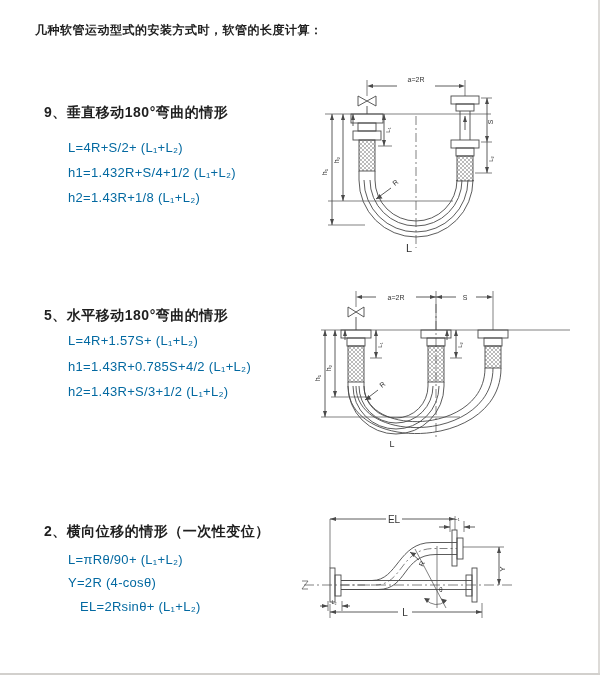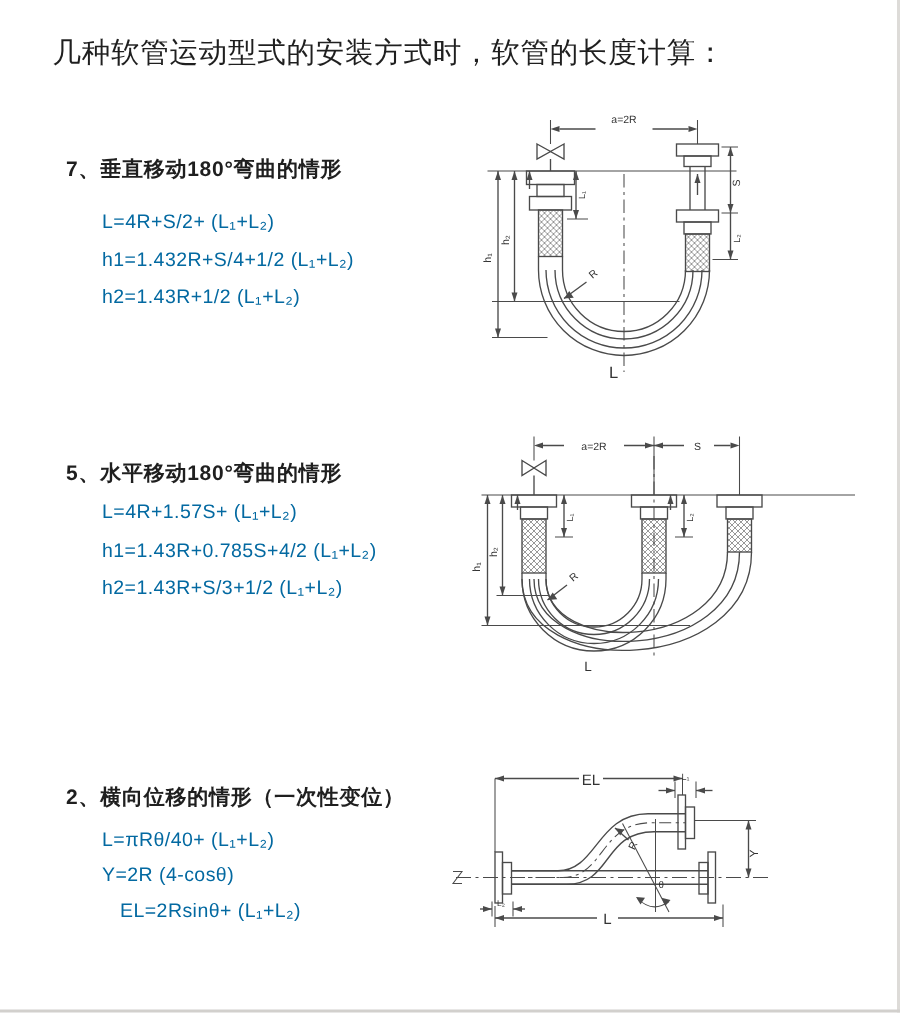--- a/index.html
+++ b/index.html
@@ -4,50 +4,50 @@
 <style>
   html,body{margin:0;padding:0;}
   body{
     width:600px;height:675px;position:relative;overflow:hidden;
     background:#ffffff;color:#1f1f1f;
     font-family:"Liberation Sans","DejaVu Sans",sans-serif;
   }
   .scan-edge-right{position:absolute;right:0;top:0;width:2px;height:100%;background:#dddbd8;}
   .scan-edge-bottom{position:absolute;left:0;bottom:0;width:100%;height:2px;background:#d2d0cd;}
   .title{
-    position:absolute;left:35px;top:22px;font-size:19px;font-weight:400;
+    position:absolute;left:35px;top:22px;font-size:12px;font-weight:700;
     letter-spacing:.5px;white-space:nowrap;
   }
   .sec-heading{
     position:absolute;font-size:14px;font-weight:700;letter-spacing:.5px;white-space:nowrap;
   }
   .formula{
     position:absolute;font-size:13px;font-weight:400;letter-spacing:.3px;
     color:#0369a1;white-space:nowrap;line-height:16px;
   }
   .diag{position:absolute;}
   .diag text{fill:#333;stroke:none;font-family:"Liberation Sans","DejaVu Sans",sans-serif;}
 </style>
 </head>
 <body>
 
 <div class="title">几种软管运动型式的安装方式时，软管的长度计算：</div>
 
-<div class="sec-heading" style="left:44px;top:104px">7、垂直移动180°弯曲的情形</div>
+<div class="sec-heading" style="left:44px;top:104px">9、垂直移动180°弯曲的情形</div>
 <div class="formula" style="left:68px;top:140px">L=4R+S/2+ (L₁+L₂)</div>
 <div class="formula" style="left:68px;top:165px">h1=1.432R+S/4+1/2 (L₁+L₂)</div>
-<div class="formula" style="left:68px;top:190px">h2=1.43R+1/2 (L₁+L₂)</div>
+<div class="formula" style="left:68px;top:190px">h2=1.43R+1/8 (L₁+L₂)</div>
 
 <div class="sec-heading" style="left:44px;top:307px">5、水平移动180°弯曲的情形</div>
 <div class="formula" style="left:68px;top:333px">L=4R+1.57S+ (L₁+L₂)</div>
 <div class="formula" style="left:68px;top:359px">h1=1.43R+0.785S+4/2 (L₁+L₂)</div>
 <div class="formula" style="left:68px;top:384px">h2=1.43R+S/3+1/2 (L₁+L₂)</div>
 
 <div class="sec-heading" style="left:44px;top:523px">2、横向位移的情形（一次性变位）</div>
-<div class="formula" style="left:68px;top:552px">L=πRθ/40+ (L₁+L₂)</div>
+<div class="formula" style="left:68px;top:552px">L=πRθ/90+ (L₁+L₂)</div>
 <div class="formula" style="left:68px;top:575px">Y=2R (4-cosθ)</div>
 <div class="formula" style="left:80px;top:599px">EL=2Rsinθ+ (L₁+L₂)</div>
 
 <svg class="diag" style="left:305px;top:68px" width="290" height="200">
   <defs>
     <pattern id="br1" width="4" height="4" patternUnits="userSpaceOnUse">
       <path d="M0,4 L4,0 M0,0 L4,4" stroke="#777" stroke-width="0.5"></path>
     </pattern>
   </defs>
   <g stroke="#4a4a4a" stroke-width="0.9" fill="none">

